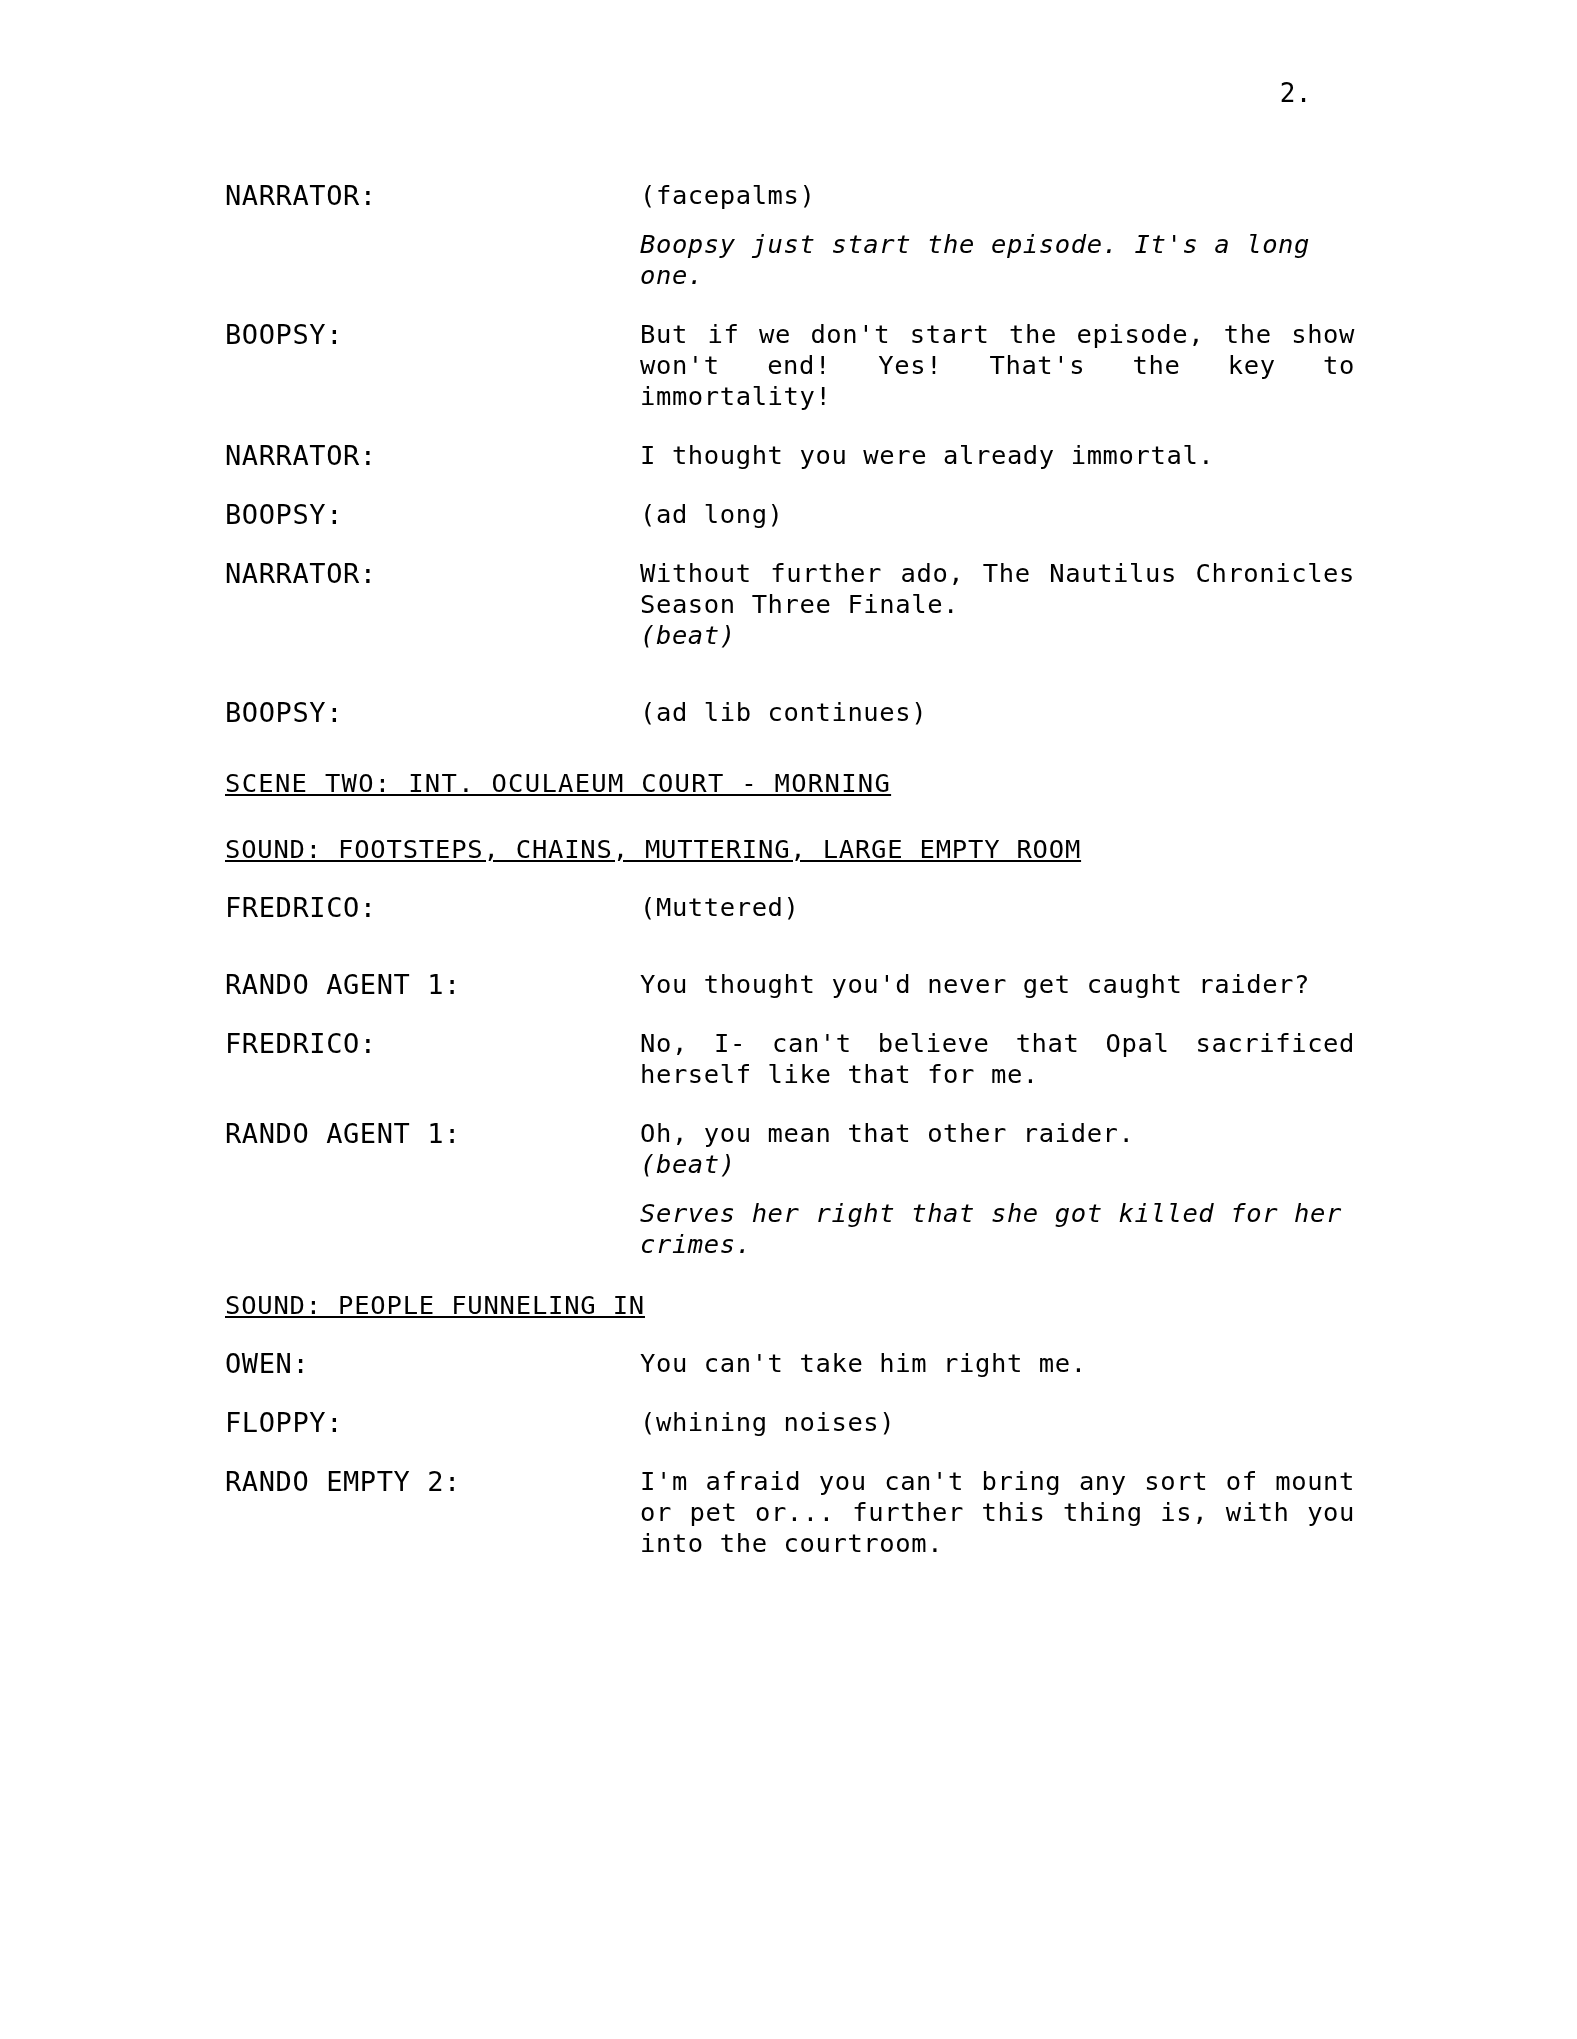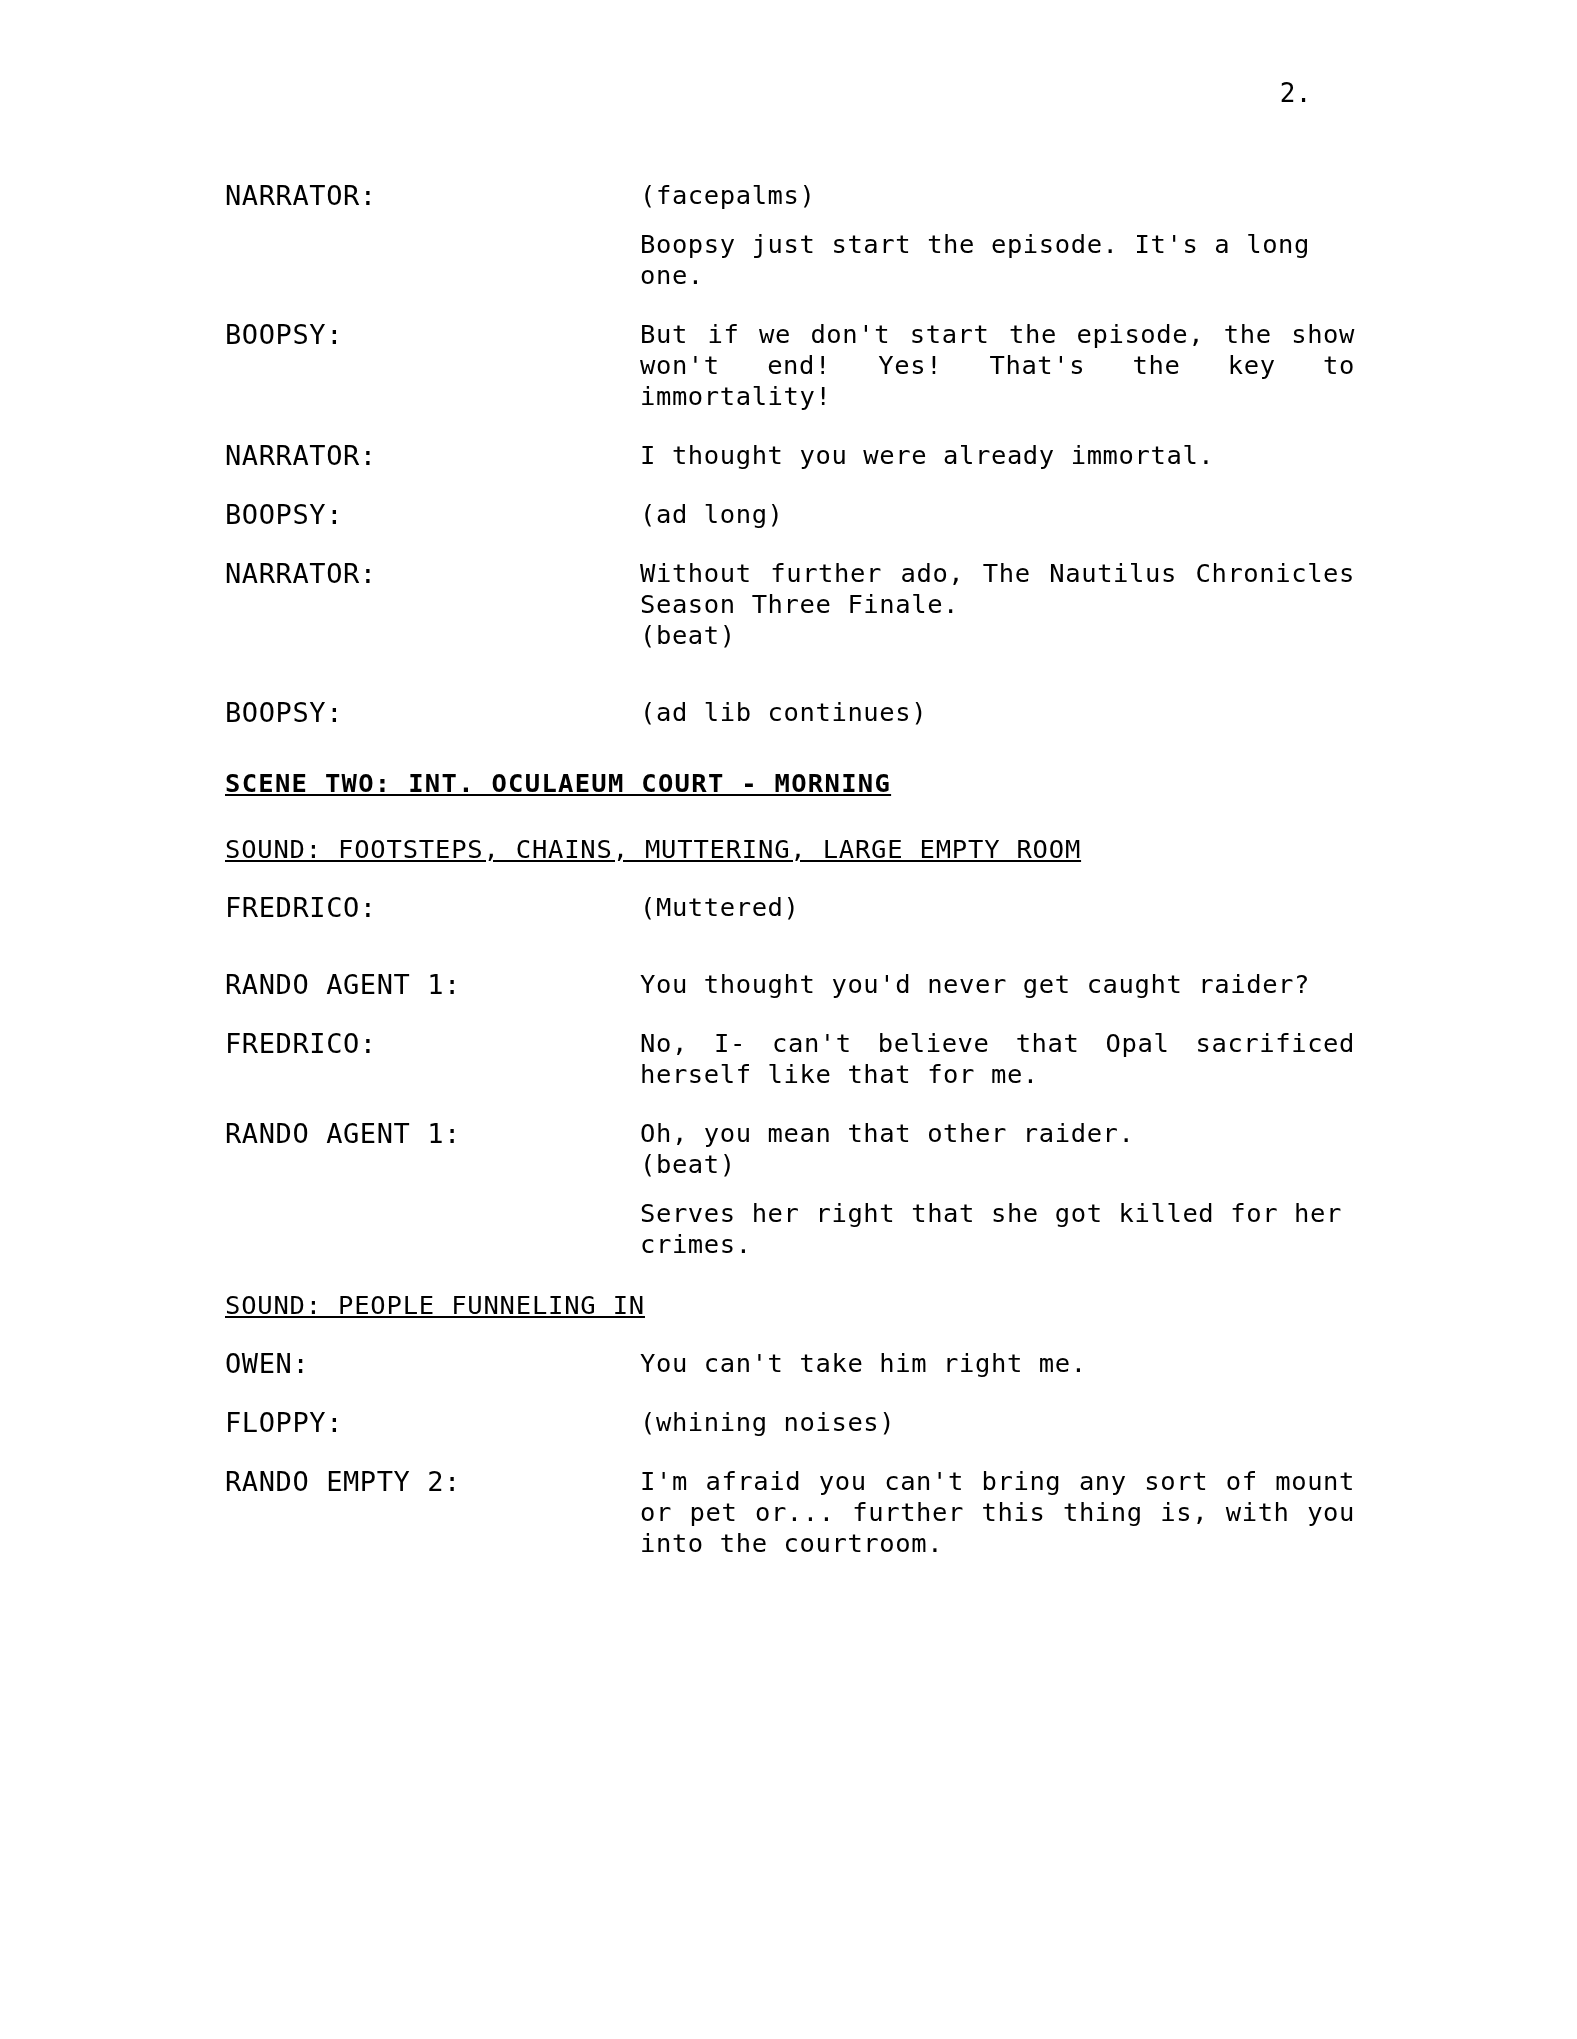--- a/index.html
+++ b/index.html
@@ -61,24 +61,25 @@
   }
   .block {
     margin-bottom: 28px;
   }
   .sub-speech {
     margin-left: 415px;
     font-size: 25.5px;
     line-height: 31px;
     letter-spacing: 0.6px;
     white-space: pre-wrap;
+    font-style: italic;
   }
   .gap-sm { height: 18px; }
   .scene-heading {
-    font-weight: bold;
+    font-weight: normal;
     text-decoration: underline;
     font-size: 25.5px;
     letter-spacing: 1.3px;
     margin-top: 40px;
     margin-bottom: 36px;
     white-space: pre;
   }
   .sound-heading {
     text-decoration: underline;
     font-size: 25.5px;

